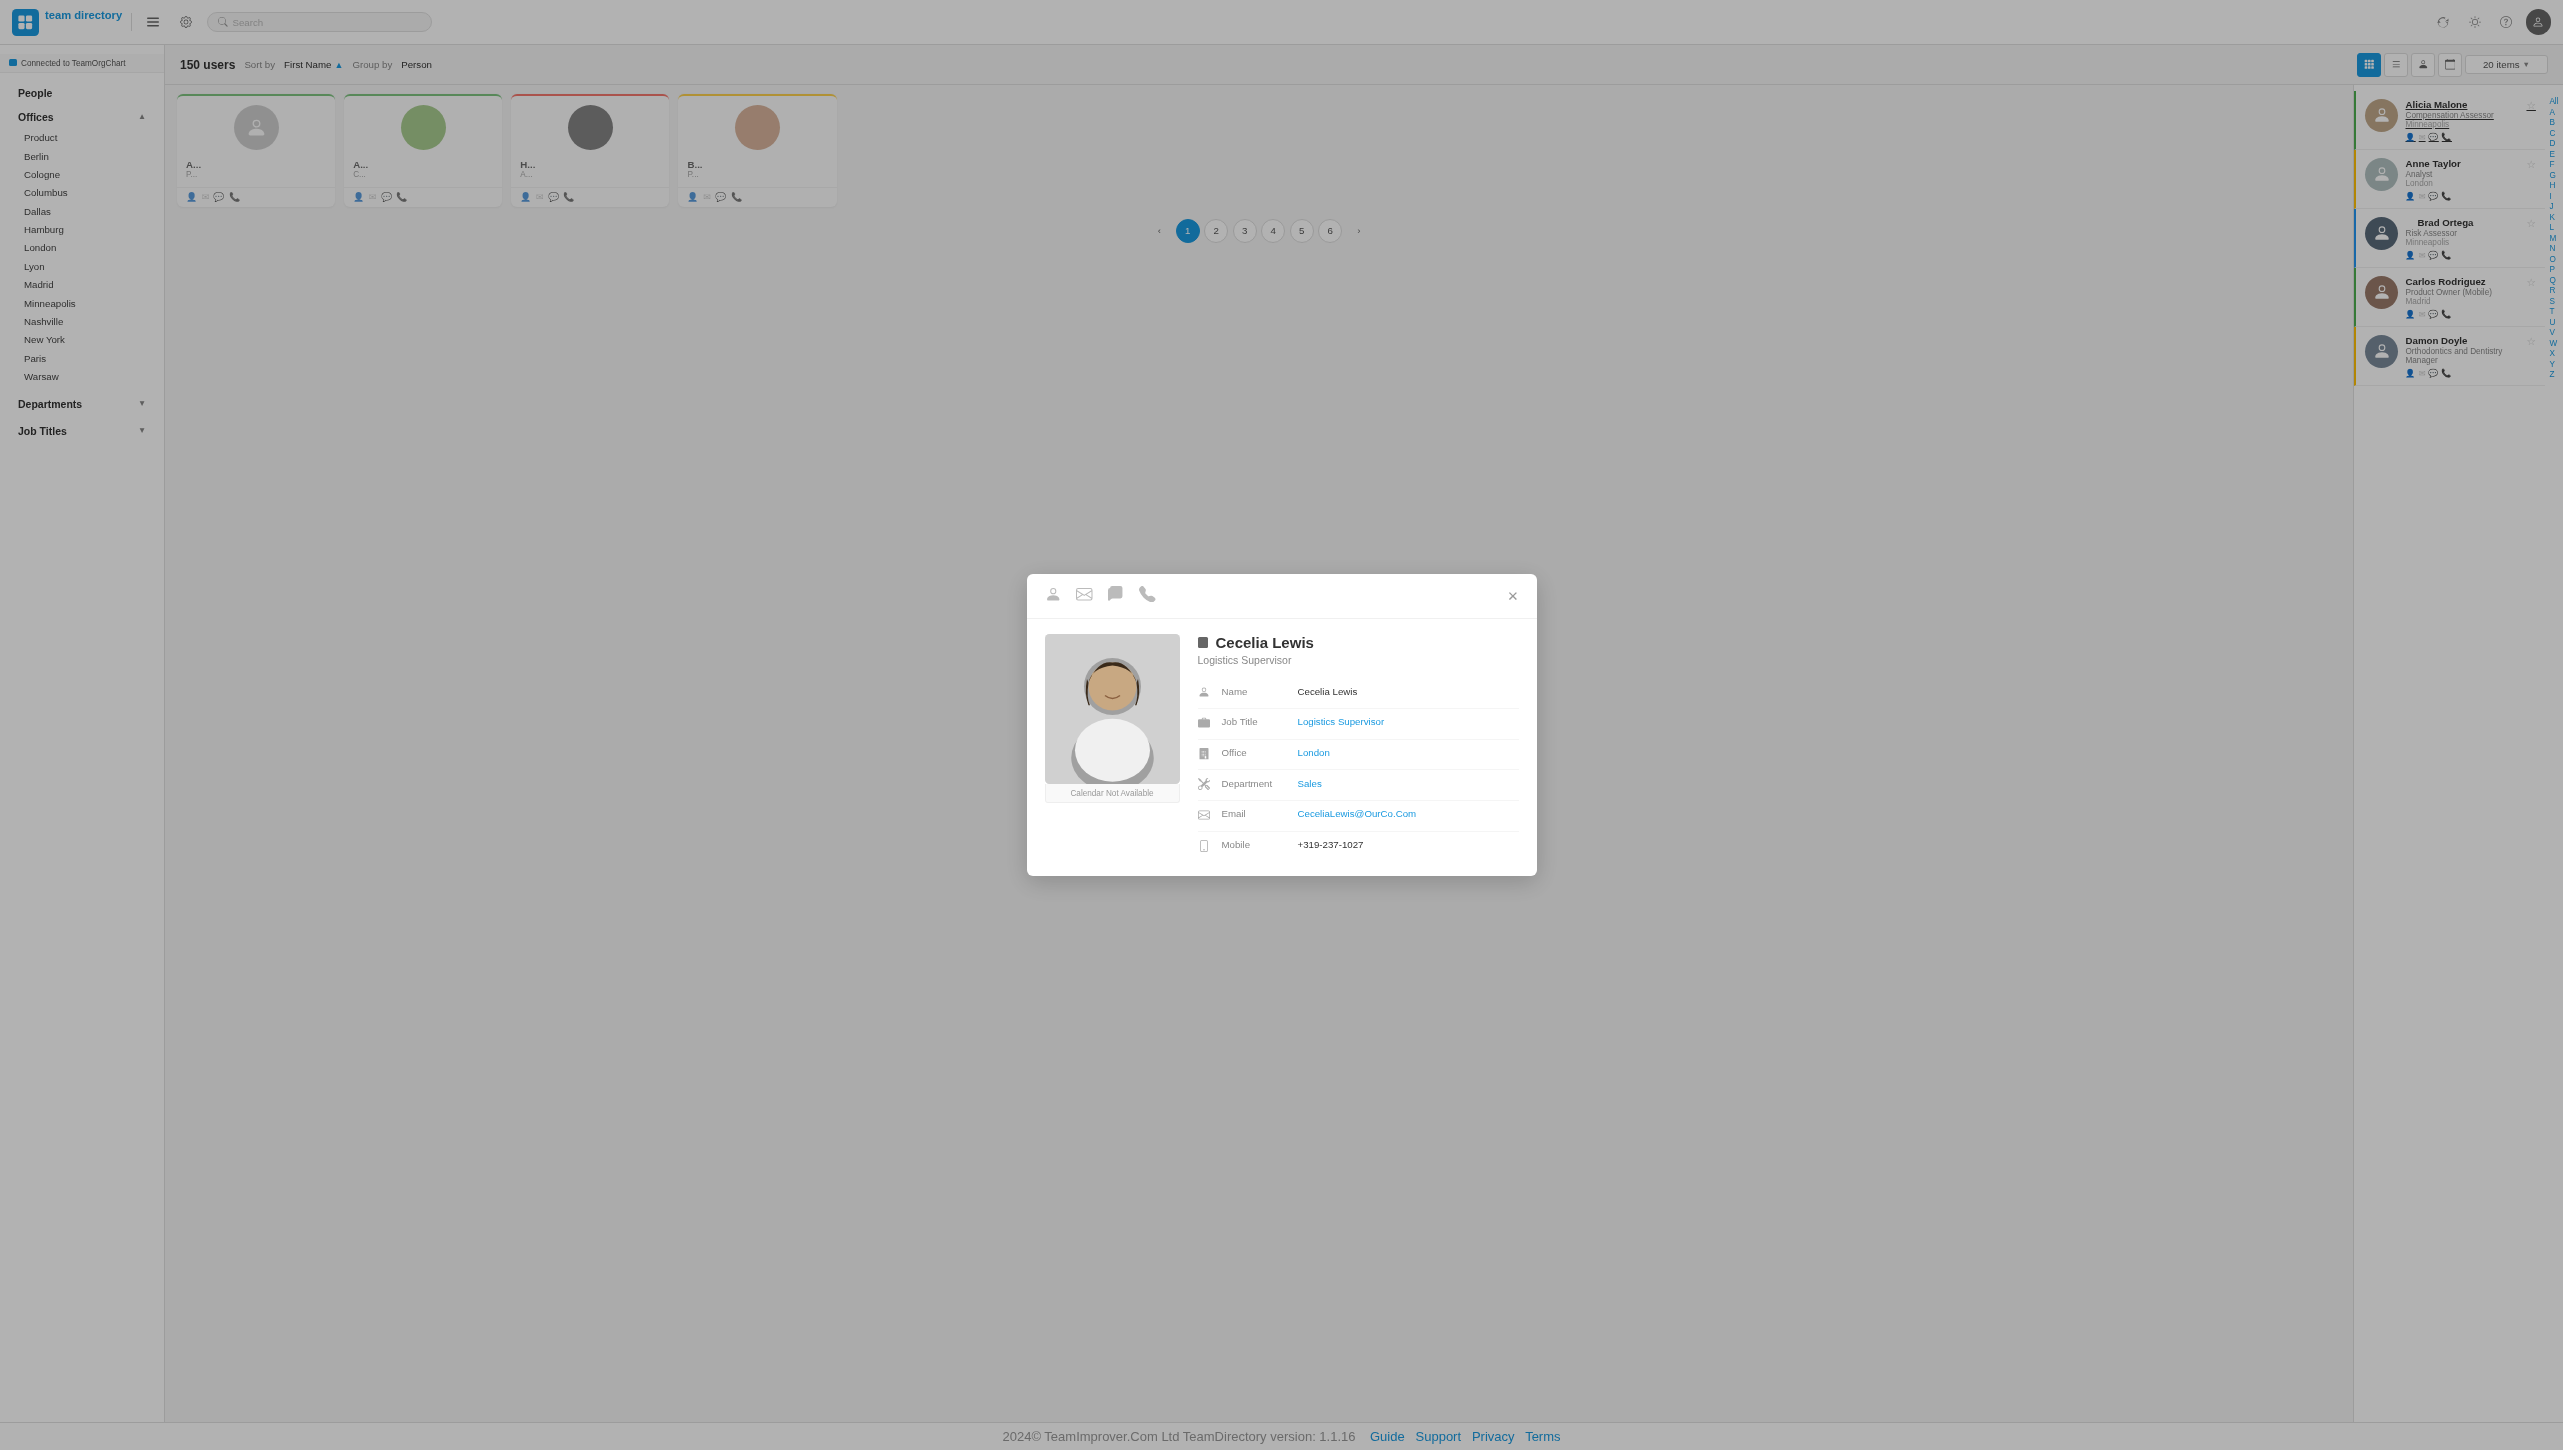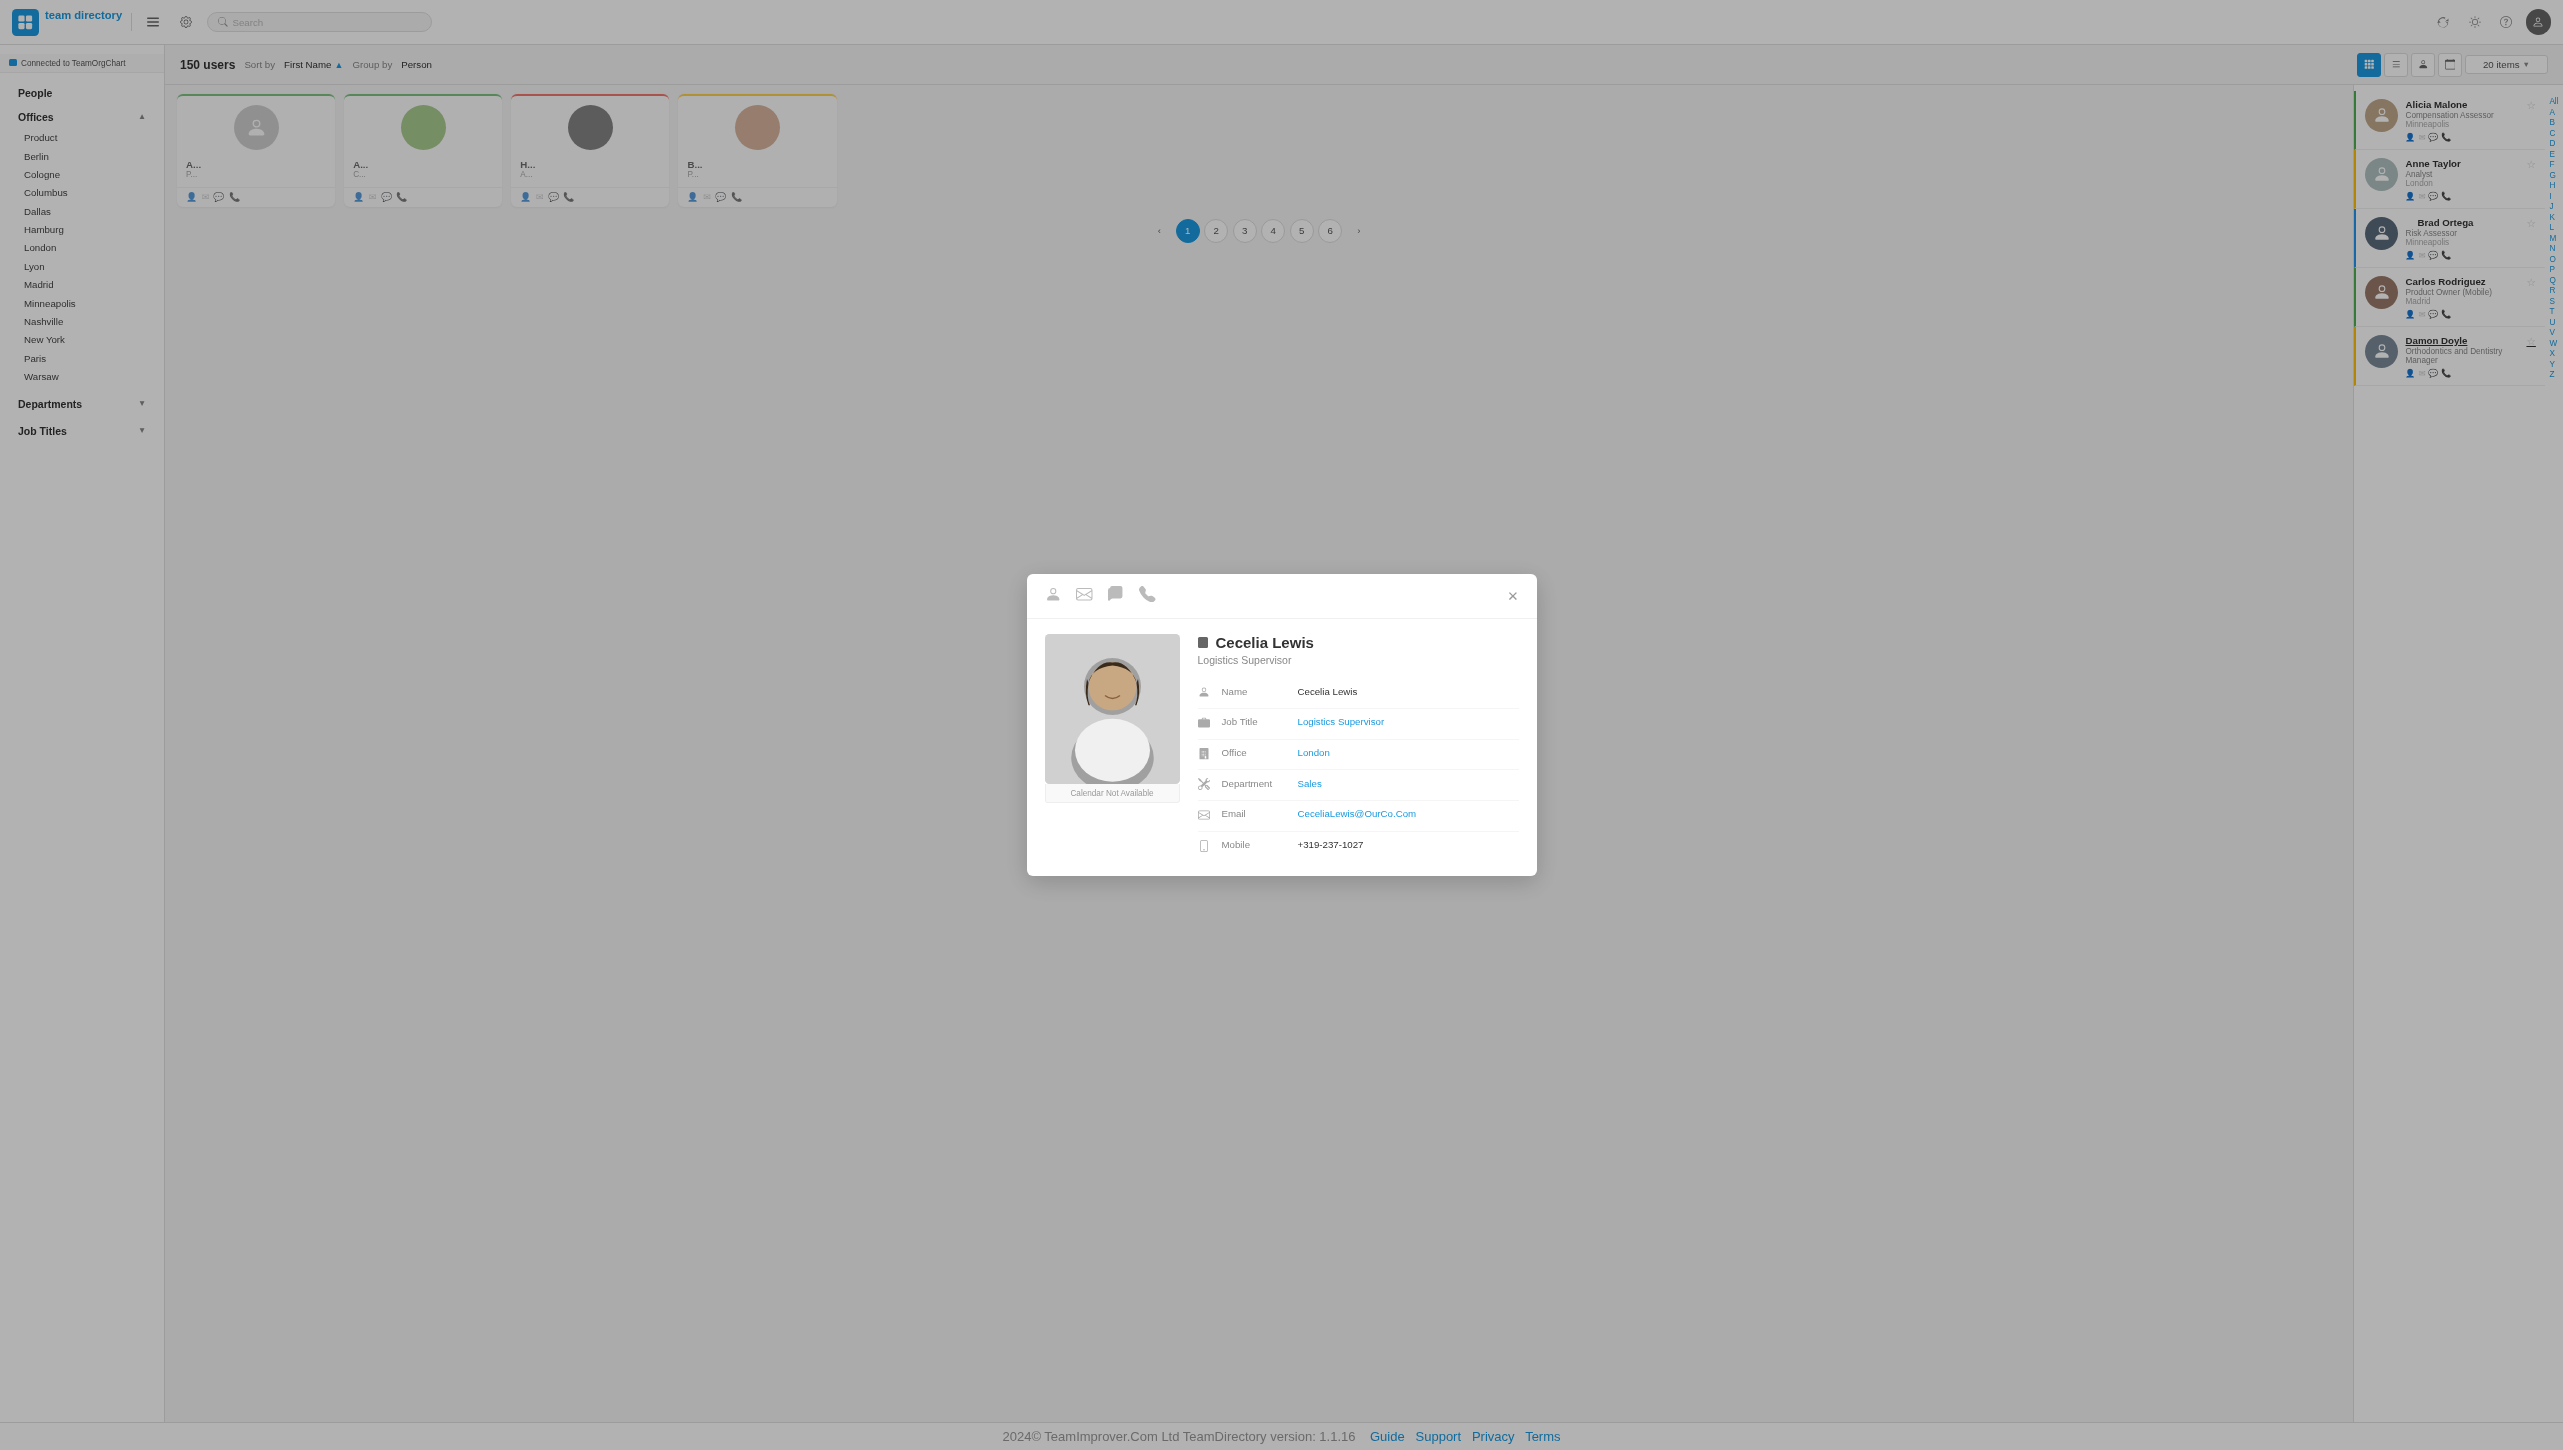--- a/index.html
+++ b/index.html
@@ -332,21 +332,21 @@
             <div class="page-btn">3</div>
             <div class="page-btn">4</div>
             <div class="page-btn">5</div>
             <div class="page-btn">6</div>
             <div class="page-btn nav">›</div>
           </div>
         </div>
 
         <div class="right-panel">
           <div class="right-panel-list" id="right-panel-list">
-          <div class="right-panel-person" style="border-left: 2.2px solid rgb(76, 175, 80);">
+          <div class="right-panel-person" style="border-left: 2.2px solid rgb(76, 175, 80); text-decoration: underline;">
       <div class="rp-avatar" style="background:#c0a88a;">
         <svg width="18" height="18" fill="#fff" viewBox="0 0 16 16">
                     <path d="M8 8a3 3 0 1 0 0-6 3 3 0 0 0 0 6zm2-3a2 2 0 1 1-4 0 2 2 0 0 1 4 0zm4 8c0 1-1 1-1 1H3s-1 0-1-1 1-4 6-4 6 3 6 4z"></path>
                   </svg>
       </div>
       <div class="rp-info">
         <div style="display:flex;align-items:center;justify-content:space-between;">
           <div class="rp-name">Alicia Malone</div>
           <span class="rp-star">☆</span>
         </div>
@@ -423,21 +423,21 @@
         </div>
       </div>
     </div>
               <div class="right-panel-person" style="border-left: 2.2px solid rgb(255, 193, 7);">
       <div class="rp-avatar" style="background:#7a8a9a;">
         <svg width="18" height="18" fill="#fff" viewBox="0 0 16 16">
                     <path d="M8 8a3 3 0 1 0 0-6 3 3 0 0 0 0 6zm2-3a2 2 0 1 1-4 0 2 2 0 0 1 4 0zm4 8c0 1-1 1-1 1H3s-1 0-1-1 1-4 6-4 6 3 6 4z"></path>
                   </svg>
       </div>
       <div class="rp-info">
-        <div style="display:flex;align-items:center;justify-content:space-between;text-decoration:underline;">
+        <div style="display:flex;align-items:center;justify-content:space-between;">
           <div class="rp-name">Damon Doyle</div>
           <span class="rp-star">☆</span>
         </div>
         <div class="rp-role">Orthodontics and Dentistry Manager</div>
         <div class="rp-location"></div>
         <div class="rp-icons">
           <span style="cursor:pointer;color:#ccc;">👤</span>
           <span style="cursor:pointer;color:#ccc;">✉</span>
           <span style="cursor:pointer;color:#ccc;">💬</span>
           <span style="cursor:pointer;color:#ccc;">📞</span>

